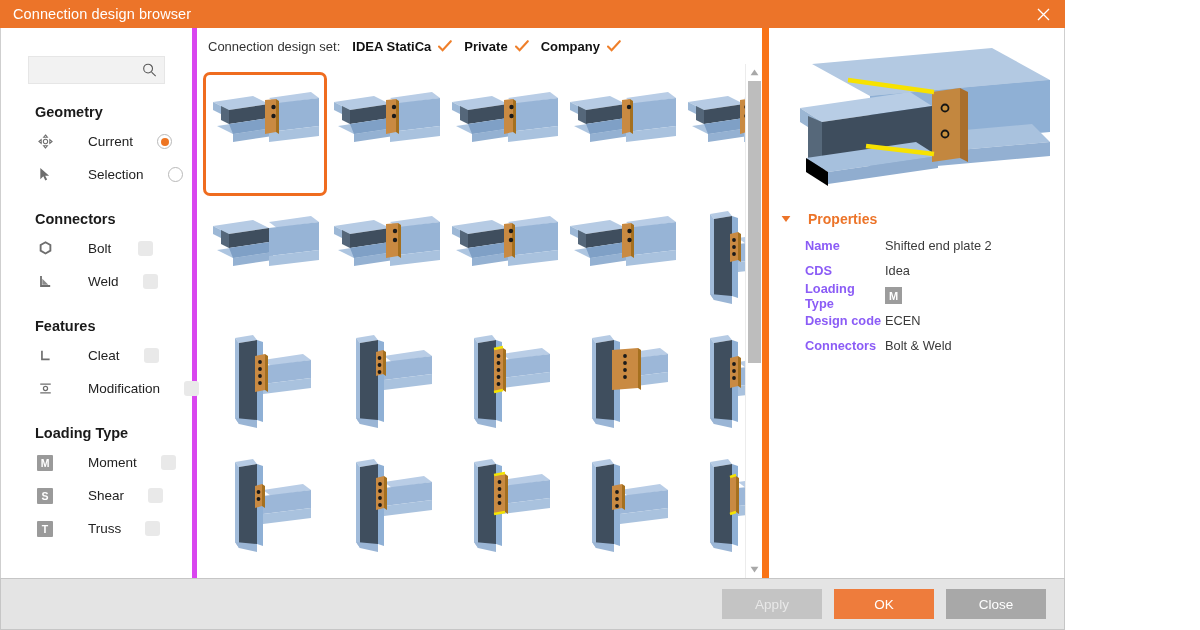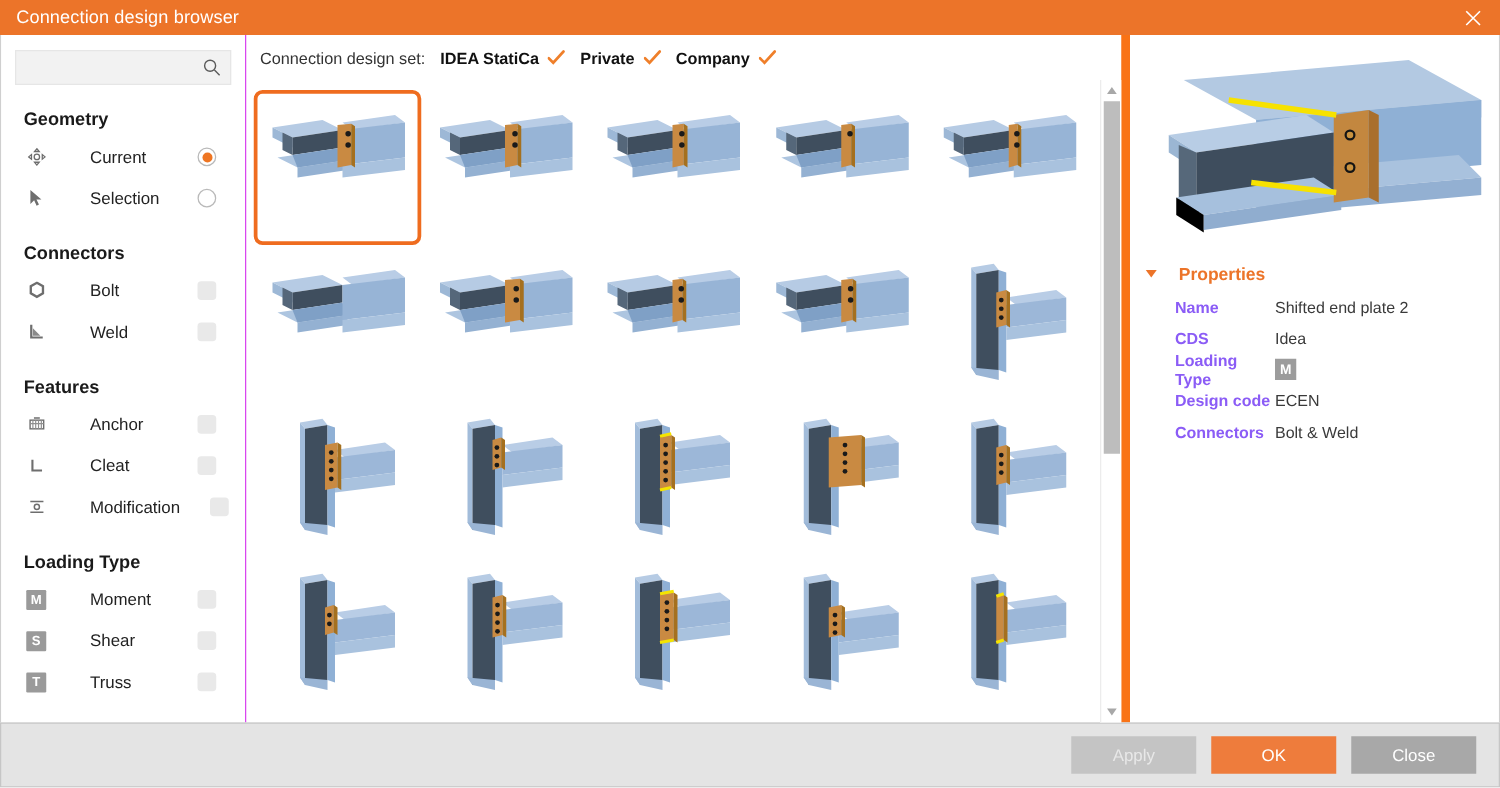--- a/index.html
+++ b/index.html
@@ -4,21 +4,21 @@
 <style>
   * { box-sizing: border-box; margin: 0; padding: 0; }
   html, body {
     width: 1200px; height: 630px;
     font-family: "Liberation Sans", sans-serif;
     background: #ffffff;
     overflow: hidden;
   }
   .app {
     position: relative;
-    width: 1200px; height: 630px;
+    width: 1065px; height: 630px;
     background: #ffffff;
     display: flex; flex-direction: column;
   }
 
   
   .titlebar {
     height: 28px;
     background: #ec7429;
     display: flex; align-items: center;
     flex: 0 0 28px;
@@ -47,22 +47,22 @@
     background: #ffffff;
     border-left: 1px solid #cfcfcf;
     border-right: 1px solid #cfcfcf;
   }
 
   
   .sidebar {
     width: 196px;
     flex: 0 0 196px;
     background: #ffffff;
-    border-right: 1px solid #d946ef;
-    padding: 0;
+    border-right: 5px solid #d946ef;
+    padding: 16px;
   }
   .search-wrap {
     margin: 12px 11px 0 11px;
     height: 28px;
     background: #f2f2f2;
     border: 1px solid #e6e6e6;
     display: flex; align-items: center;
     position: relative;
   }
   .search-wrap input {
@@ -347,34 +347,20 @@
             <path d="M4.6 11.4 L11 11.4 L4.6 5 Z" fill="#8a8a8a"></path>
           </svg>
         </span>
         <span class="flabel">Weld</span>
         <span class="fctl">
           <span class="checkbox"></span>
         </span>
       </div>
 
       <div class="group-title">Features</div>
-      <div class="filter-row">
-        <span class="ficon">
-          <svg width="15" height="15" viewBox="0 0 16 16">
-            <rect x="2.2" y="4.4" width="11.6" height="7.4" fill="none" stroke="#6e6e6e" stroke-width="1.2"></rect>
-            <path d="M4.6 4.4 V11.8 M7 4.4 V11.8 M9.4 4.4 V11.8 M11.8 4.4 V11.8" stroke="#8f8f8f" stroke-width="1"></path>
-            <path d="M2.2 7.3 H13.8" stroke="#8f8f8f" stroke-width="1"></path>
-            <path d="M5.5 2.6 H10.5" stroke="#6e6e6e" stroke-width="1.3"></path>
-          </svg>
-        </span>
-        <span class="flabel">Anchor</span>
-        <span class="fctl">
-          <span class="checkbox"></span>
-        </span>
-      </div>
       <div class="filter-row">
         <span class="ficon">
           <svg width="15" height="15" viewBox="0 0 16 16">
             <path d="M4.2 3 V12.2 H12.4" stroke="#6e6e6e" stroke-width="1.8" fill="none"></path>
           </svg>
         </span>
         <span class="flabel">Cleat</span>
         <span class="fctl">
           <span class="checkbox"></span>
         </span>

